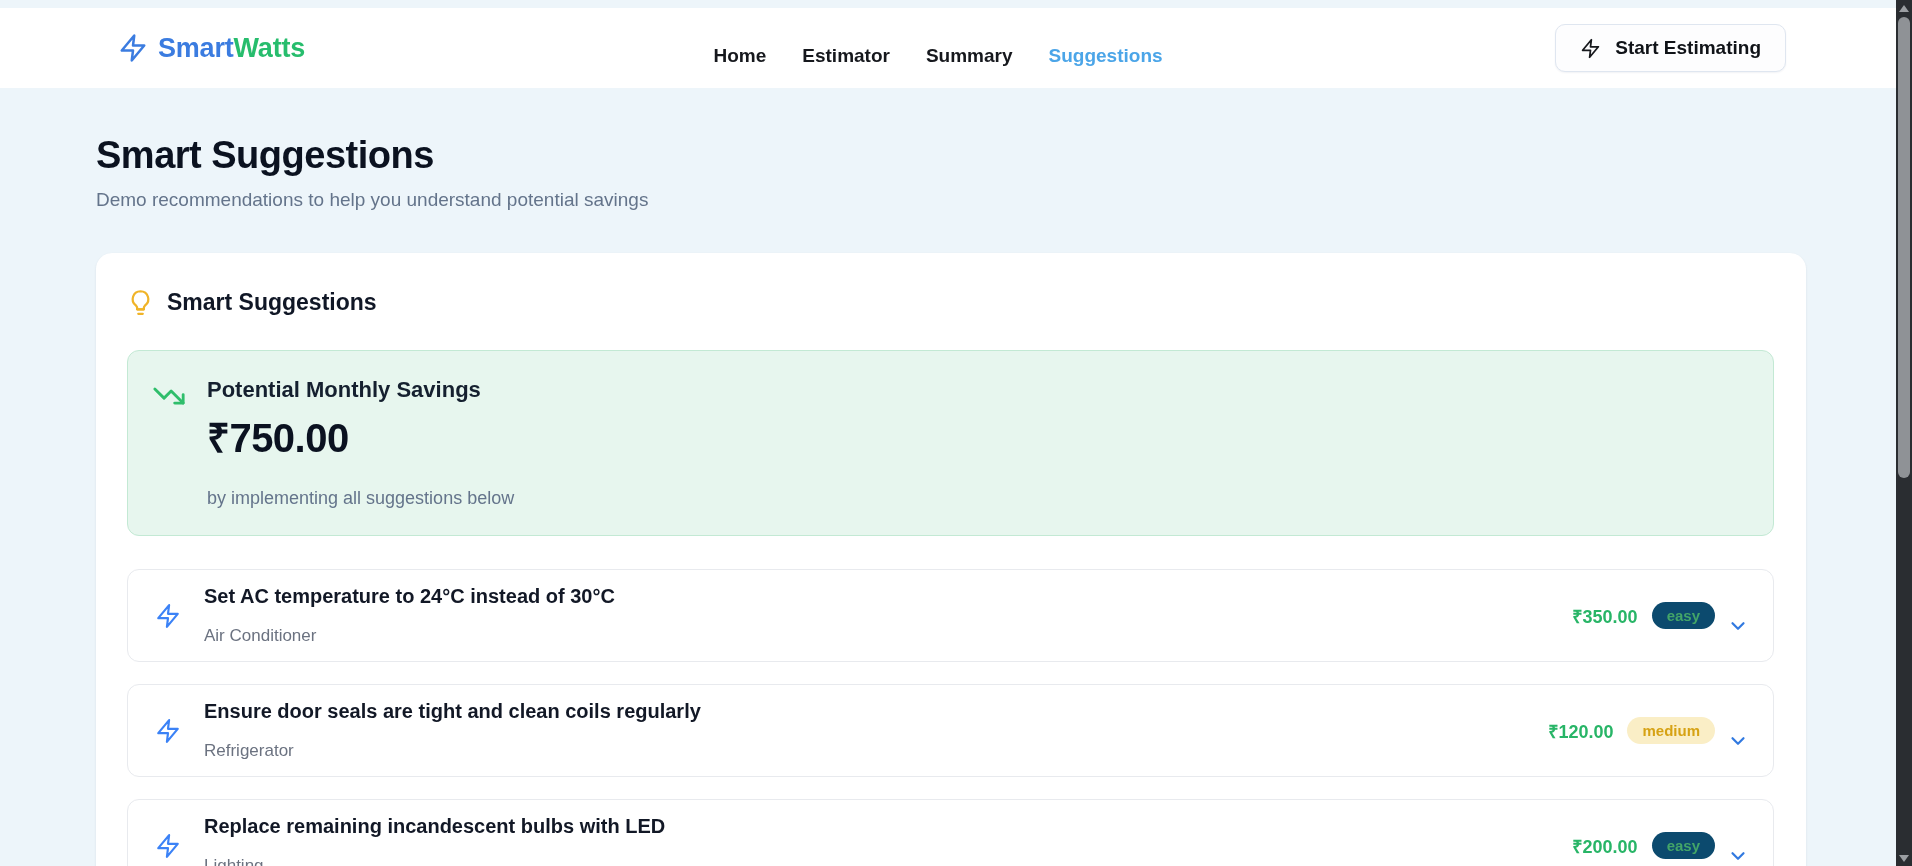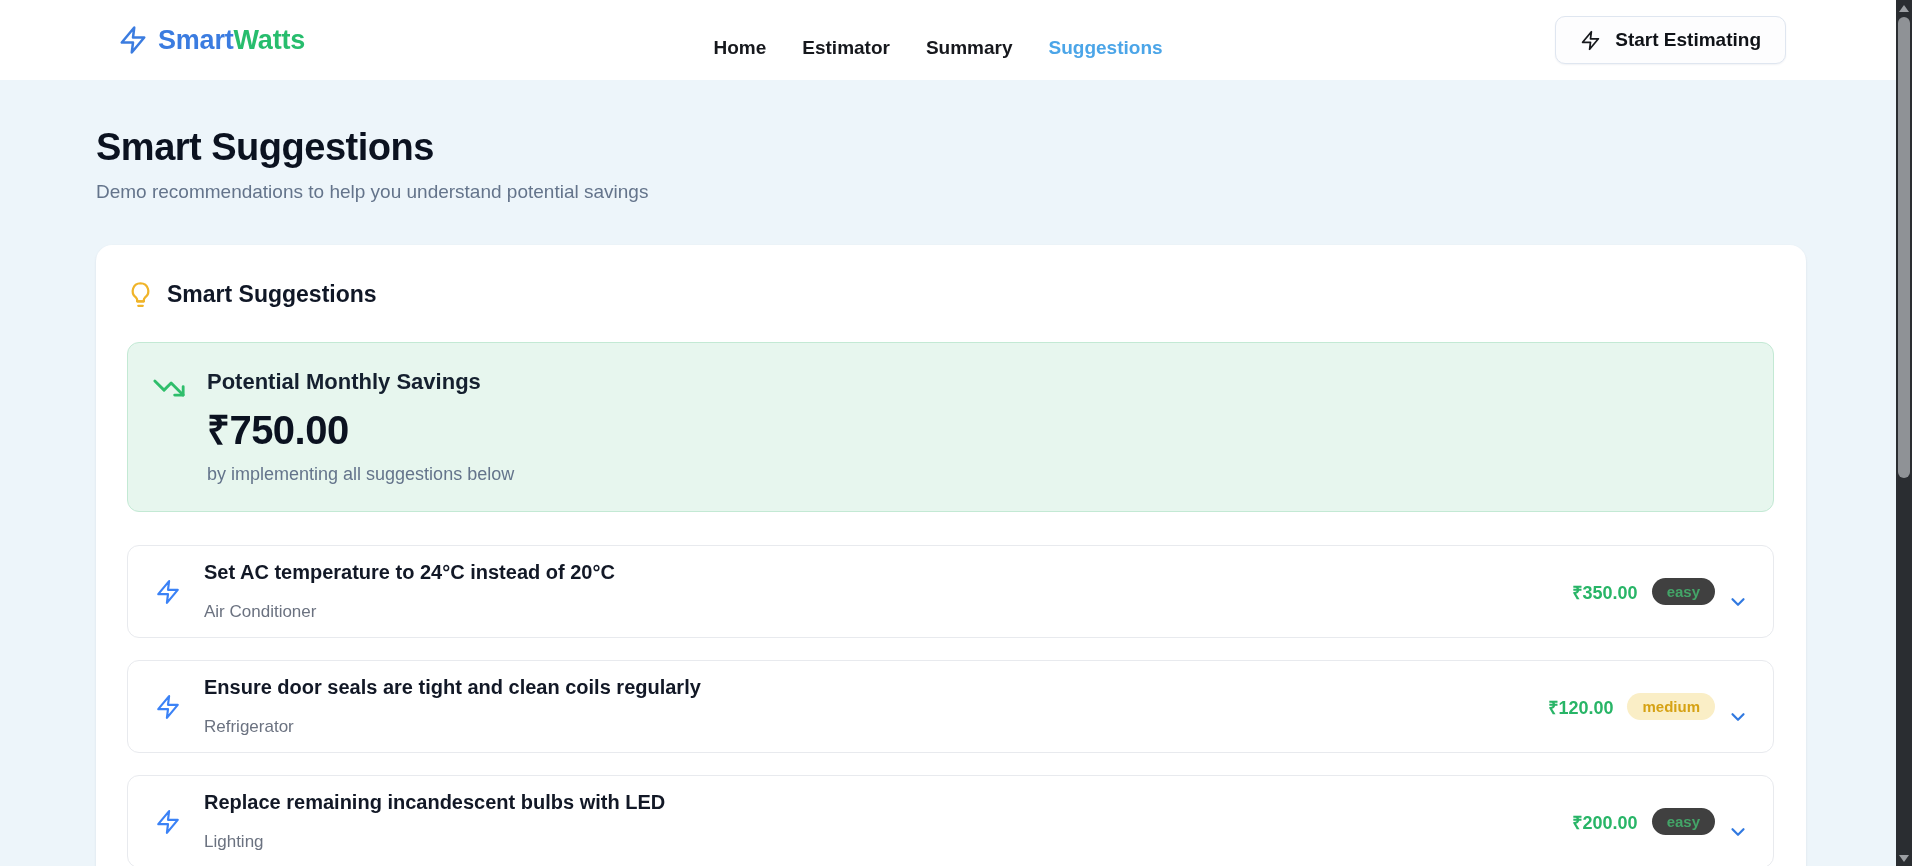--- a/index.html
+++ b/index.html
@@ -10,20 +10,21 @@
     color:#0f172a;
     position:relative;
   }
 
   
   .header {
     height:80px; background:#ffffff;
     display:flex; align-items:center;
     padding:0 126px 0 118px;
     position:relative;
+    margin-top:8px;
   }
   .logo { display:flex; align-items:center; gap:10px; flex:0 0 auto; cursor:pointer; }
   .logo-text { font-size:27px; font-weight:700; letter-spacing:-0.2px; }
   .logo-text .part-blue { color:#3b7ce0; }
   .logo-text .part-green { color:#27bd6d; }
   .nav {
     position:absolute; left:50%; top:0; height:96px;
     transform:translateX(-54%);
     display:flex; align-items:center; gap:36px;
   }
@@ -63,21 +64,21 @@
     background:#e7f6ee;
     border:1px solid #c3e9d4;
     border-radius:12px;
     padding:26px 24px;
     display:flex; align-items:flex-start; gap:21px;
     margin-bottom:33px;
   }
   .banner-icon { flex:0 0 auto; margin-top:2px; }
   .banner-title { font-size:22px; font-weight:600; color:#15202f; }
   .banner-amount { font-size:40px; font-weight:700; color:#0b1220; margin-top:6px; letter-spacing:-0.5px; }
-  .banner-note { font-size:18px; color:#64748b; margin-top:8px; }
+  .banner-note { font-size:18px; color:#64748b; margin-top:24px; }
 
   
   .row {
     border:1px solid #e8eaee;
     border-radius:12px;
     min-height:86px;
     padding:15px 24px 15px 27px;
     display:flex; align-items:center; justify-content:space-between;
     margin-bottom:22px;
     background:#ffffff;
@@ -86,21 +87,21 @@
   .row-left { display:flex; align-items:center; gap:23px; }
   .row-texts { display:flex; flex-direction:column; }
   .row-title { font-size:20px; font-weight:600; color:#121826; }
   .row-category { font-size:17px; color:#6b7280; margin-top:18px; }
   .row-right { display:flex; align-items:center; gap:14px; }
   .row-price { font-size:18px; font-weight:600; color:#28b567; }
   .badge {
     font-size:15px; font-weight:600;
     padding:6px 15px; border-radius:999px; line-height:1;
   }
-  .badge-easy { background:#404040; color:#43a568; }
+  .badge-easy { background:#0c4a6e; color:#43a568; }
   .badge-medium { background:#faeec6; color:#d6a214; }
   .chevron { margin-top:20px; margin-left:-2px; flex:0 0 auto; }
 
   
   .scrollbar {
     position:fixed; top:0; right:0; width:16px; height:866px;
     background:#2a2d31; z-index:50;
   }
   .sb-arrow-up {
     position:absolute; top:5px; left:3px;
@@ -184,21 +185,21 @@
     </div>
 
     <div class="row">
       <div class="row-left">
         <span>
           <svg width="26" height="26" viewBox="0 0 24 24" fill="none" stroke="#3b82f6" stroke-width="2" stroke-linecap="round" stroke-linejoin="round">
             <polygon points="13 2 3 14 12 14 11 22 21 10 12 10"></polygon>
           </svg>
         </span>
         <div class="row-texts">
-          <span class="row-title">Set AC temperature to 24°C instead of 20°C</span>
+          <span class="row-title">Set AC temperature to 24°C instead of 30°C</span>
           <span class="row-category">Air Conditioner</span>
         </div>
       </div>
       <div class="row-right">
         <span class="row-price">₹350.00</span>
         <span class="badge badge-easy">easy</span>
         <span class="chevron">
           <svg width="22" height="22" viewBox="0 0 24 24" fill="none" stroke="#3179e0" stroke-width="2.4" stroke-linecap="round" stroke-linejoin="round">
             <polyline points="6 9 12 15 18 9"></polyline>
           </svg>

